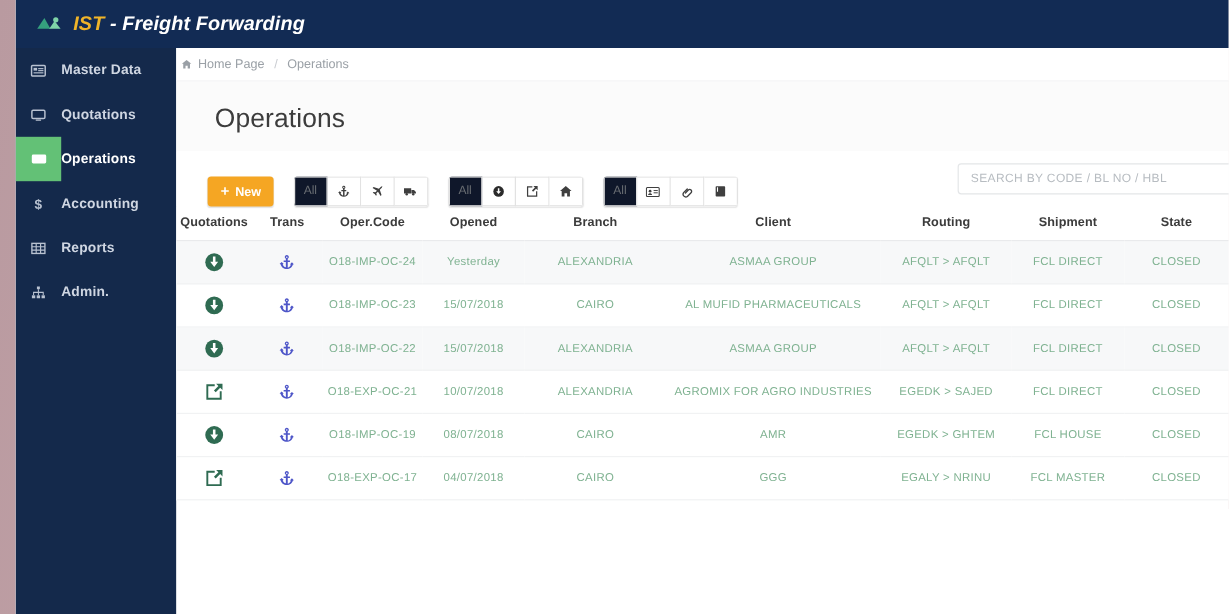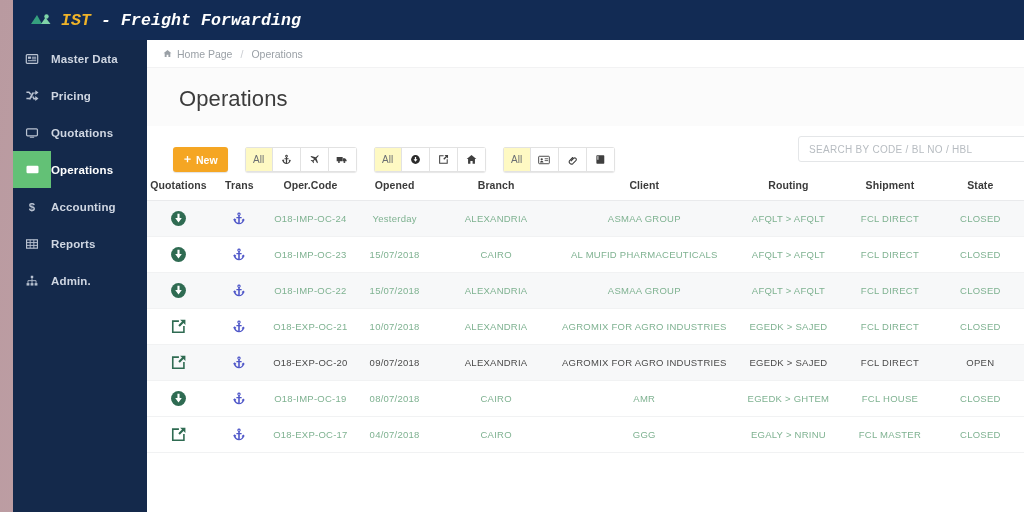--- a/index.html
+++ b/index.html
@@ -43,21 +43,20 @@
     padding-left: 17px;
     gap: 9px;
   }
   .logo-mark { width: 22px; height: 16px; display: block; }
   .brand-text {
     font-size: 16.5px;
     font-style: italic;
     font-weight: bold;
     letter-spacing: .1px;
     white-space: nowrap;
-    font-family: Liberation Mono, monospace;
   }
   .brand-ist { color: #f0b429; }
   .brand-rest { color: #ffffff; }
 
   
   #sidebar {
     position: absolute;
     left: 0; top: 40px;
     width: 134px;
     height: 472px;
@@ -97,21 +96,21 @@
     left: 134px; top: 40px;
     width: 877px;
     height: 472px;
     background: #ffffff;
   }
 
   #breadcrumb {
     height: 28px;
     display: flex;
     align-items: center;
-    padding-left: 16px;
+    padding-left: 4px;
     gap: 5px;
     background: #ffffff;
     font-size: 10.5px;
     color: #9aa0a6;
     border-bottom: 1px solid #f2f2f3;
   }
   #breadcrumb .sep { color: #c9ccd1; margin: 0 3px; }
 
   #page-head {
     padding: 18px 0 14px 32px;
@@ -164,21 +163,21 @@
     border: 1px solid #e2e2e2;
     border-left: none;
     display: flex;
     align-items: center;
     justify-content: center;
     font-size: 10px;
     color: #55595e;
     cursor: pointer;
   }
   .grp-btn:first-child { border-left: 1px solid #e2e2e2; }
-  .grp-btn.sel { background: #fef9c3; color: #6a6e73; }
+  .grp-btn.sel { background: #0f172a; color: #6a6e73; }
   .grp-btn svg { display: block; }
 
   #search-wrap {
     position: absolute;
     right: -20px;
     top: 10px;
     width: 246px;
   }
   #search-input {
     width: 100%;
@@ -261,29 +260,20 @@
             <rect x="1.5" y="3" width="13" height="10" rx="1" fill="none" stroke="#b9c2d1" stroke-width="1.4"></rect>
             <rect x="3.4" y="5.2" width="3.4" height="2.6" fill="#b9c2d1"></rect>
             <rect x="7.8" y="5.4" width="5" height="1.1" fill="#b9c2d1"></rect>
             <rect x="7.8" y="7.3" width="5" height="1.1" fill="#b9c2d1"></rect>
             <rect x="3.4" y="9.4" width="9.4" height="1.1" fill="#b9c2d1"></rect>
           </svg>
       </span>
       <span>Master Data</span>
     </div>
 
-    <div class="nav-item">
-      <span class="nav-ic">
-        <svg width="15" height="15" viewBox="0 0 16 16">
-            <path fill="#b9c2d1" d="M1.5 3.6h3.1l2 2.6-1 1.3-1.7-2.3H1.5zM1.5 10.5h3.5l1.7-2.3 1 1.3-2 2.6H1.5zM11 2.3l3.4 2.6L11 7.5V5.9H9.2L6 12.3H3.9l3.7-7.4H11z"></path>
-            <path fill="#b9c2d1" d="M11 8.6l3.4 2.6L11 13.8v-1.6H9l-1.3-2.6 1-1.3 1 2h1.3z"></path>
-          </svg>
-      </span>
-      <span>Pricing</span>
-    </div>
 
     <div class="nav-item">
       <span class="nav-ic">
         <svg width="14" height="14" viewBox="0 0 16 16">
             <rect x="1.8" y="3.2" width="12.4" height="8" rx="1.2" fill="none" stroke="#b9c2d1" stroke-width="1.4"></rect>
             <rect x="5.4" y="12.2" width="5.2" height="1.2" rx=".5" fill="#b9c2d1"></rect>
           </svg>
       </span>
       <span>Quotations</span>
     </div>
@@ -512,36 +502,20 @@
                   <path fill="#4e56c8" d="M8 1.2a1.9 1.9 0 0 0-.9 3.6v1.5H5v1.5h2.1v5.1c-1.5-.3-2.7-1.5-3-3l1-.2-2-2-2 2 1 .2C2.6 12.4 5 14.5 8 14.5s5.4-2.1 5.9-4.6l1 .2-2-2-2 2 1 .2c-.3 1.5-1.5 2.7-3 3V7.8H11V6.3H8.9V4.8A1.9 1.9 0 0 0 8 1.2zm0 1.3a.7.7 0 1 1 0 1.4.7.7 0 0 1 0-1.4z"></path>
                 </svg></td>
               <td>O18-EXP-OC-21</td>
               <td>10/07/2018</td>
               <td>ALEXANDRIA</td>
               <td>AGROMIX FOR AGRO INDUSTRIES</td>
               <td>EGEDK &gt; SAJED</td>
               <td>FCL DIRECT</td>
               <td>CLOSED</td>
             </tr>
-            <tr class="alt open">
-              <td class="icon-cell"><svg width="17" height="17" viewBox="0 0 16 16">
-                  <path fill="none" stroke="#2f6b52" stroke-width="1.5" d="M8.4 2.9H2.6v10.5h10.5V7.6"></path>
-                  <path fill="#2f6b52" d="M9.5 1.6h5v5l-1.8-1.8-3.5 3.5-1.4-1.4 3.5-3.5z"></path>
-                </svg></td>
-              <td class="icon-cell"><svg width="14" height="15" viewBox="0 0 16 16">
-                  <path fill="#4e56c8" d="M8 1.2a1.9 1.9 0 0 0-.9 3.6v1.5H5v1.5h2.1v5.1c-1.5-.3-2.7-1.5-3-3l1-.2-2-2-2 2 1 .2C2.6 12.4 5 14.5 8 14.5s5.4-2.1 5.9-4.6l1 .2-2-2-2 2 1 .2c-.3 1.5-1.5 2.7-3 3V7.8H11V6.3H8.9V4.8A1.9 1.9 0 0 0 8 1.2zm0 1.3a.7.7 0 1 1 0 1.4.7.7 0 0 1 0-1.4z"></path>
-                </svg></td>
-              <td>O18-EXP-OC-20</td>
-              <td>09/07/2018</td>
-              <td>ALEXANDRIA</td>
-              <td>AGROMIX FOR AGRO INDUSTRIES</td>
-              <td>EGEDK &gt; SAJED</td>
-              <td>FCL DIRECT</td>
-              <td>OPEN</td>
-            </tr>
             <tr>
               <td class="icon-cell"><svg width="17" height="17" viewBox="0 0 16 16">
                   <circle cx="8" cy="8" r="7" fill="#2f6b52"></circle>
                   <path fill="#ffffff" d="M7 3.6h2v4h2.1L8 11.8 4.9 7.6H7z"></path>
                 </svg></td>
               <td class="icon-cell"><svg width="14" height="15" viewBox="0 0 16 16">
                   <path fill="#4e56c8" d="M8 1.2a1.9 1.9 0 0 0-.9 3.6v1.5H5v1.5h2.1v5.1c-1.5-.3-2.7-1.5-3-3l1-.2-2-2-2 2 1 .2C2.6 12.4 5 14.5 8 14.5s5.4-2.1 5.9-4.6l1 .2-2-2-2 2 1 .2c-.3 1.5-1.5 2.7-3 3V7.8H11V6.3H8.9V4.8A1.9 1.9 0 0 0 8 1.2zm0 1.3a.7.7 0 1 1 0 1.4.7.7 0 0 1 0-1.4z"></path>
                 </svg></td>
               <td>O18-IMP-OC-19</td>
               <td>08/07/2018</td>

